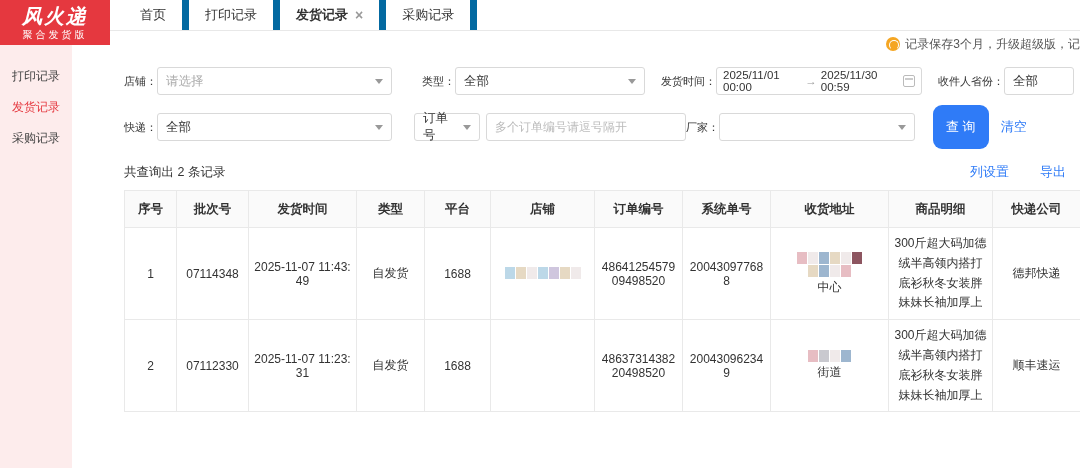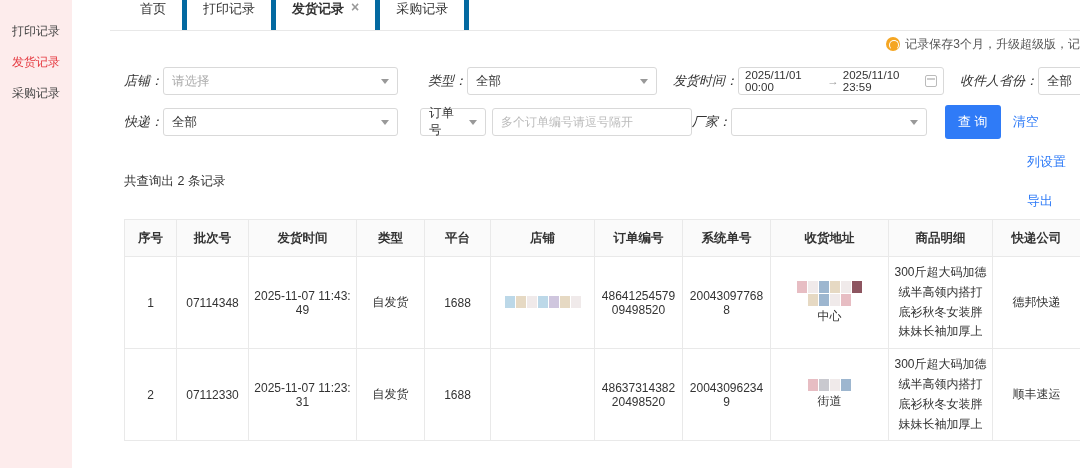--- a/index.html
+++ b/index.html
@@ -16,56 +16,56 @@
   .primary-nav { width:38px; background:#e5383f; padding-top:16px; }
   .pnav-item { color:#fff; font-size:13px; text-align:center; padding:7px 0; cursor:pointer; }
   .pnav-item.active { background:#ee5f66; }
   .secondary-nav { width:72px; background:#fdecec; padding-top:16px; }
   .snav-item { font-size:12px; color:#444; text-align:center; padding:7px 0; cursor:pointer; }
   .snav-item.active { color:#e5383f; }
 
   
   .main { flex:1; min-width:0; position:relative; background:#fff; }
   .tabbar { height:31px; border-bottom:1px solid #e8e8e8; display:flex; padding-left:14px; }
-  .tab { display:flex; padding:0 16px; font-size:13px; color:#333;
-         border-right:5px solid #0369a1; cursor:pointer; white-space:nowrap; }
+  .tab { display:flex; align-items:center; padding:0 16px; font-size:13px; color:#333;
+         border-right:7px solid #0369a1; cursor:pointer; white-space:nowrap; }
   .tab.active { font-weight:bold; }
   .tab-close { margin-left:7px; color:#999; font-size:14px; line-height:1; }
 
   .notice-row { height:26px; display:flex; justify-content:flex-end; align-items:center;
     font-size:12px; color:#555; white-space:nowrap; overflow:hidden; }
   .notice-icon { width:14px; height:14px; border-radius:50%; background:#f5a623;
     margin-right:5px; flex:none; position:relative; }
   .notice-icon::after { content:""; position:absolute; left:3px; top:3px; width:8px; height:8px;
     border:1.5px solid #fff; border-radius:50%; border-bottom-color:transparent; }
 
   .filters { padding:10px 0 2px 14px; }
   .frow { display:flex; align-items:center; margin-bottom:10px; }
-  .flabel { font-size:13px; color:#333; flex:none; white-space:nowrap;font-style:italic; }
+  .flabel { font-size:11px; color:#333; flex:none; white-space:nowrap; }
   .select { height:28px; border:1px solid #d9d9d9; border-radius:3px; background:#fff;
     display:flex; align-items:center; justify-content:space-between; padding:0 8px;
     font-size:12.5px; color:#333; cursor:pointer; flex:none; }
   .sel-placeholder { color:#aaa; }
   .caret { width:0; height:0; border-left:4px solid transparent; border-right:4px solid transparent;
     border-top:5px solid #999; margin-left:6px; flex:none; }
   .daterange { height:28px; border:1px solid #d9d9d9; border-radius:3px; display:flex;
     align-items:center; gap:4px; font-size:11.5px; color:#333; padding:0 6px; flex:none; cursor:pointer; }
   .range-arrow { color:#999; }
   .cal-icon { width:12px; height:12px; border:1px solid #bbb; border-radius:2px; position:relative; flex:none; }
   .cal-icon::before { content:""; position:absolute; top:2px; left:1px; right:1px; height:2px; background:#ccc; }
   .text-input { height:28px; border:1px solid #d9d9d9; border-radius:3px; font-size:12px;
     padding:0 8px; color:#333; outline:none; }
   .text-input::placeholder { color:#bbb; }
-  .btn-primary { height:34px; background:#2f7bf7; color:#fff; border:none; border-radius:3px;
+  .btn-primary { height:44px; background:#2f7bf7; color:#fff; border:none; border-radius:9px;
     font-size:13px; padding:0 13px; cursor:pointer; white-space:nowrap; }
   .link { color:#2f7bf7; font-size:13px; cursor:pointer; white-space:nowrap; }
 
   .summary-row { display:flex; justify-content:space-between; align-items:center;
     padding:2px 14px 9px 14px; font-size:12.5px; color:#333; }
-  .summary-links { display:flex; gap:21px;flex-direction:column; }
+  .summary-links { display:flex; gap:31px; }
 
   table.data-table { border-collapse:collapse; margin-left:14px; width:calc(100% - 14px);
     table-layout:fixed; font-size:12px; color:#333; position:relative; z-index:1; background:#fff; }
   .data-table th, .data-table td { border:1px solid #e9e9e9; text-align:center;
     padding:6px 4px; word-break:break-all; vertical-align:middle; background:#fff; }
   .data-table th { background:#fafafa; font-weight:bold; height:37px; font-size:12.5px; }
   .row-tall td { height:82px; }
   .row-mid td { height:70px; }
   .product-cell { line-height:1.65; }
 
@@ -78,20 +78,24 @@
 
   .wm { position:absolute; font-size:12px; color:rgba(110,110,110,0.16);
     transform:rotate(-20deg); z-index:0; pointer-events:none; }
 </style>
 </head>
 <body>
 
 <div class="app">
 
   <div class="left">
+    <div class="logo-block">
+      <div class="logo-text">风火递</div>
+      <div class="logo-sub">聚合发货版</div>
+    </div>
     <div class="side-row">
       <nav class="secondary-nav">
         <div class="snav-item">打印记录</div>
         <div class="snav-item active">发货记录</div>
         <div class="snav-item">采购记录</div>
       </nav>
     </div>
   </div>
 
   <div class="main">
@@ -126,21 +130,21 @@
         </div>
         <span class="flabel" style="margin-left:30px">类型：</span>
         <div class="select" style="width:190px">
           <span>全部</span>
           <span class="caret"></span>
         </div>
         <span class="flabel" style="margin-left:16px">发货时间：</span>
         <div class="daterange" style="width:206px">
           <span>2025/11/01 00:00</span>
           <span class="range-arrow">→</span>
-          <span>2025/11/10 23:59</span>
+          <span>2025/11/30 00:59</span>
           <span class="cal-icon"></span>
         </div>
         <span class="flabel" style="margin-left:16px">收件人省份：</span>
         <div class="select" style="width:70px">
           <span>全部</span>
 
         </div>
       </div>
       <div class="frow">
         <span class="flabel">快递：</span>

